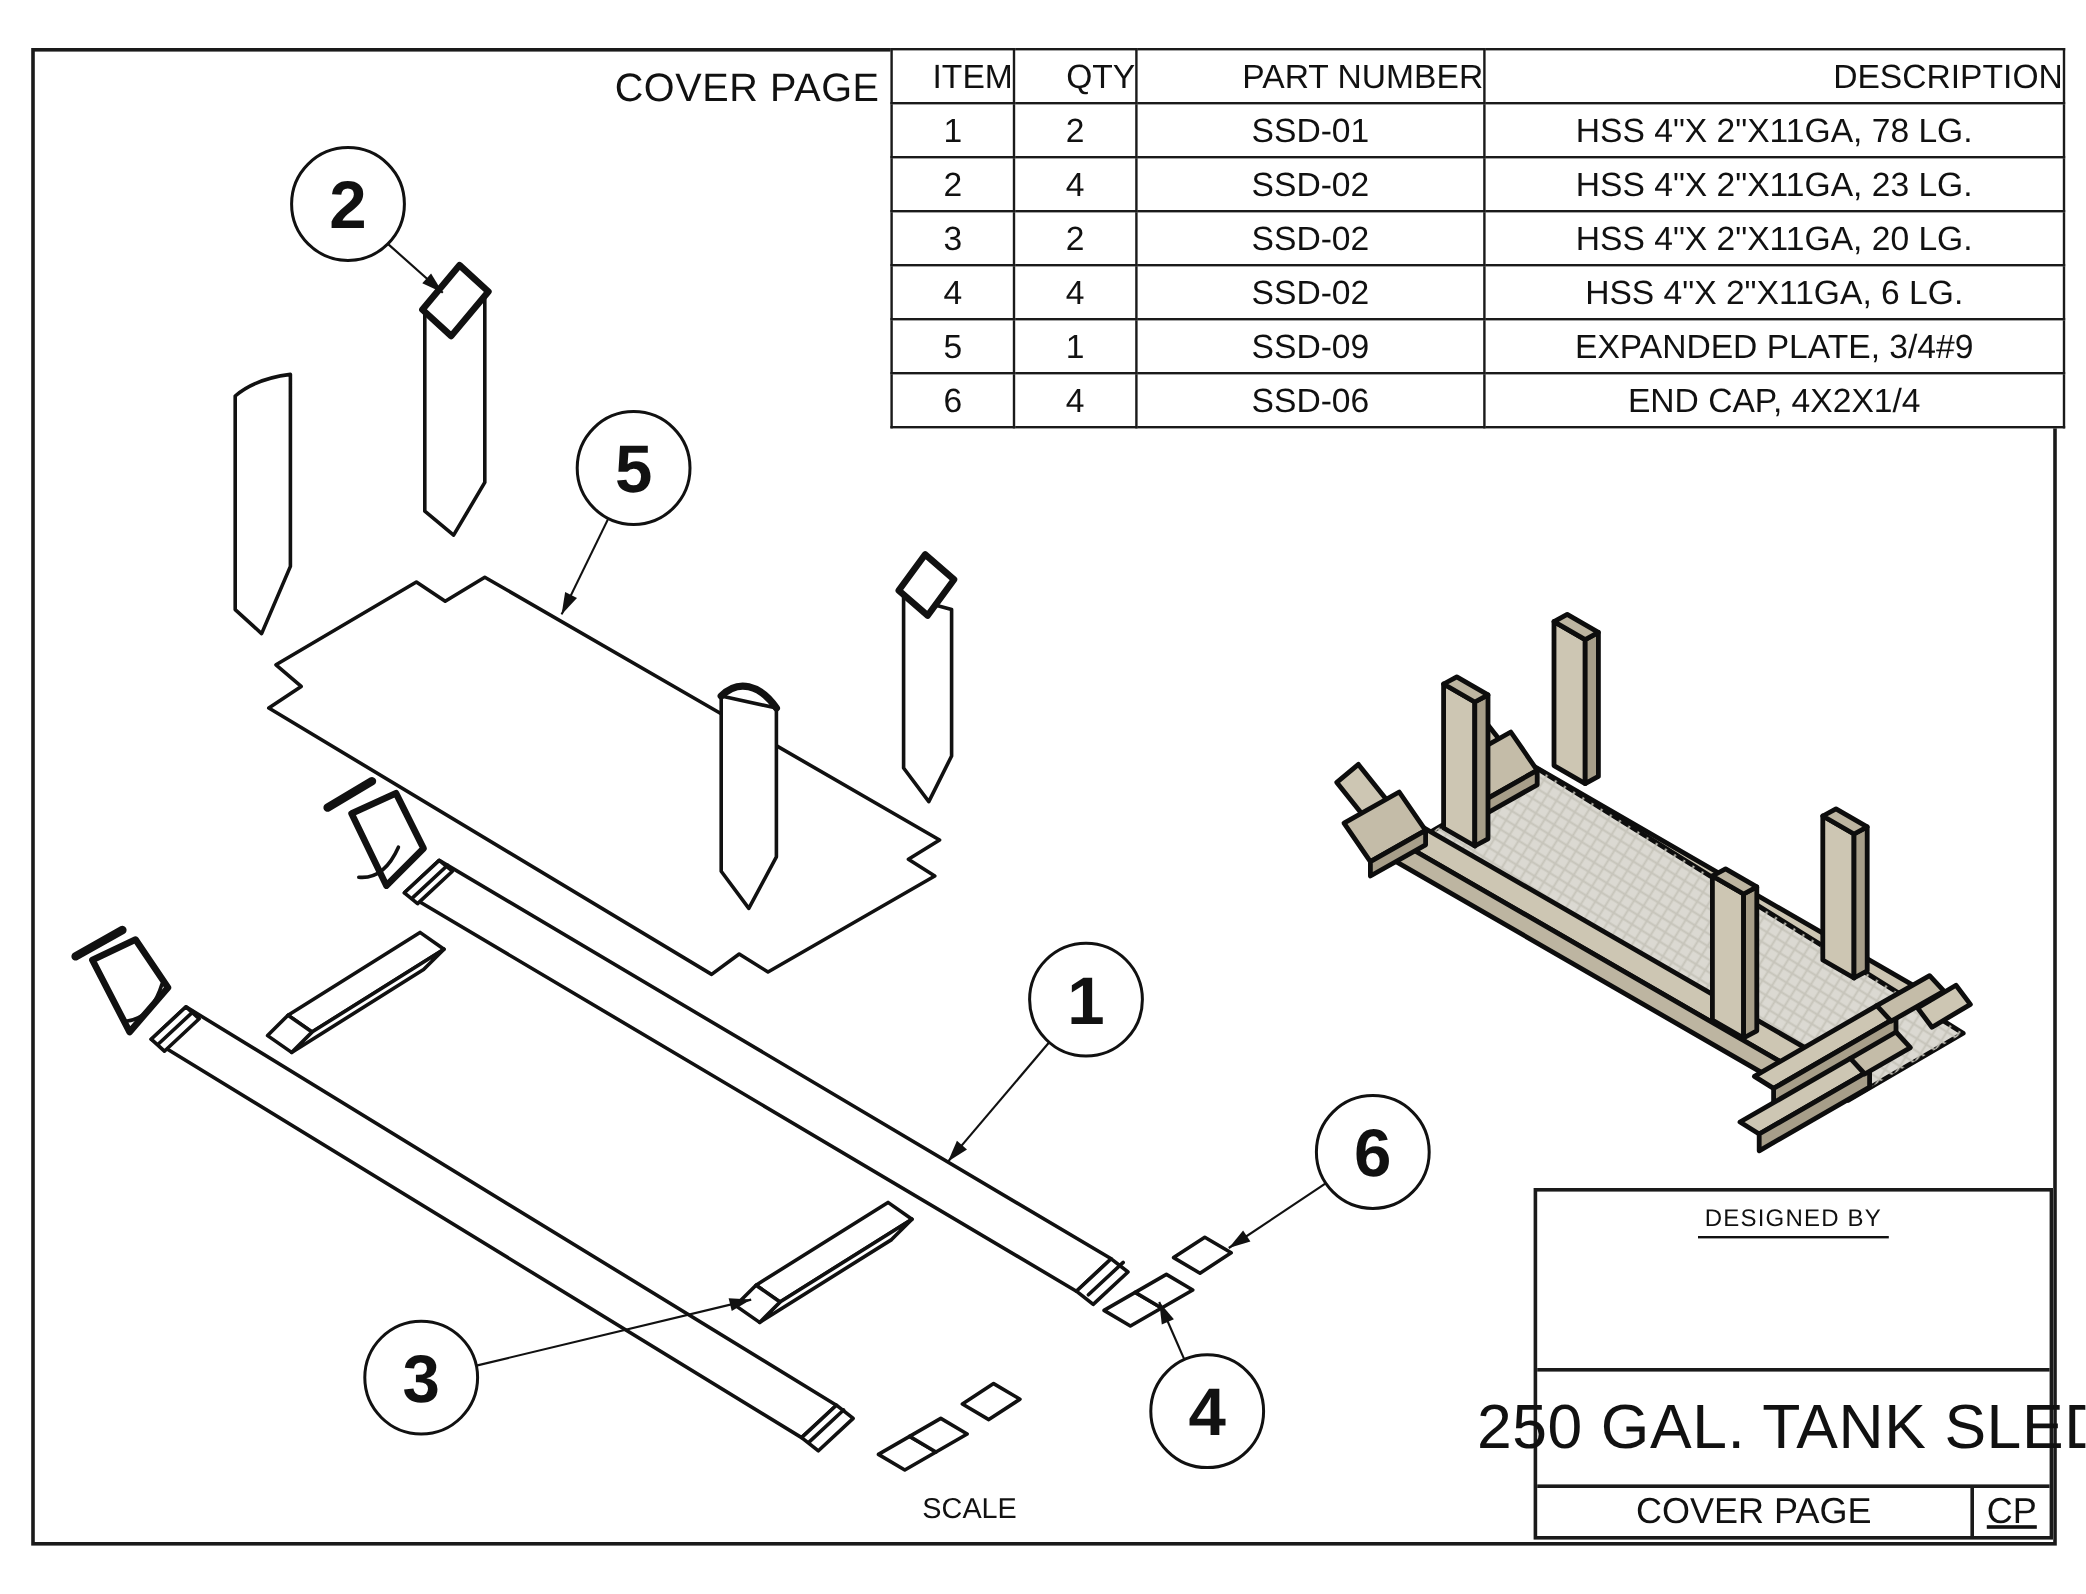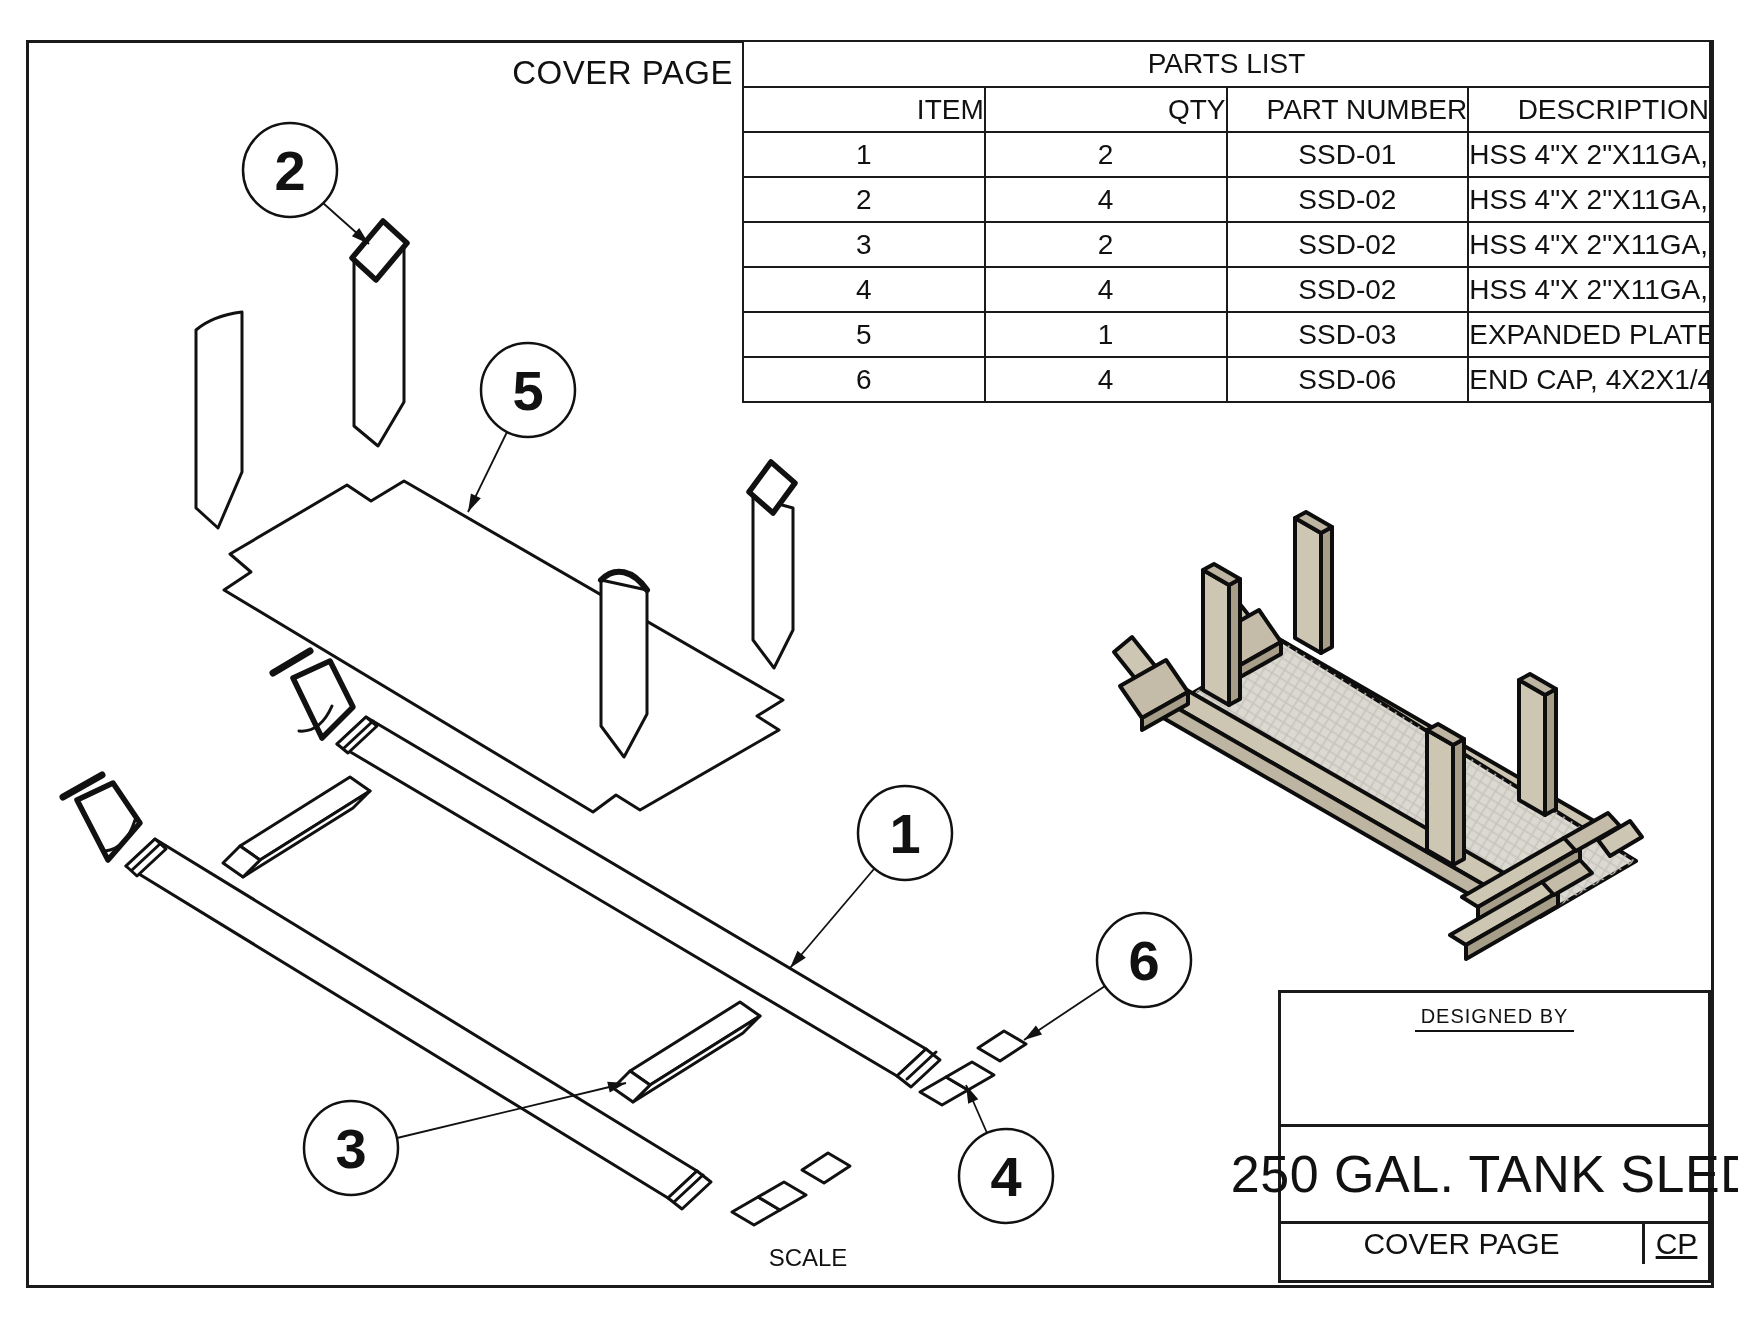--- a/index.html
+++ b/index.html
@@ -14,21 +14,21 @@
   table.parts td,table.parts th{border:2px solid #1a1a1a;font-weight:400;padding:0;
               white-space:nowrap;overflow:hidden;}
   .t-title{height:44px;text-align:center;}
   .t-head td{height:43px;text-align:right;}
   .t-row td{height:43px;text-align:center;}
   .c-item{width:100px;} .c-qty{width:100px;} .c-part{width:288px;} .c-desc{width:481px;}
   td.left{text-align:center;padding-left:12px;}
   
   .tblock{position:absolute;left:1278px;top:990px;width:433px;height:293px;
           border:3px solid #1a1a1a;box-sizing:border-box;background:#fff;}
-  .tb-top{height:134px;border-bottom:3px solid #1a1a1a;box-sizing:border-box;text-align:center;text-decoration:underline;}
+  .tb-top{height:150px;border-bottom:3px solid #1a1a1a;box-sizing:border-box;text-align:center;text-decoration:underline;}
   .designed{display:inline-block;margin-top:12px;font-size:20px;letter-spacing:1px;
             border-bottom:2px solid #111;padding:0 6px 2px;}
   .company{font-size:40px;letter-spacing:.5px;margin-top:6px;}
   .copy{font-size:14.5px;line-height:17px;margin-top:8px;white-space:pre-line;}
   .tb-mid{height:97px;border-bottom:3px solid #1a1a1a;box-sizing:border-box;
           display:flex;align-items:center;justify-content:center;font-size:52px;
           letter-spacing:.5px;white-space:nowrap;}
   .tb-bot{height:40px;display:flex;}
   .sheet-name{width:364px;border-right:3px solid #1a1a1a;box-sizing:border-box;
           display:flex;align-items:center;justify-content:center;font-size:30px;}
@@ -210,23 +210,20 @@
           <circle cx="1144" cy="960" r="47" class="balloon-circle"></circle>
           <text x="1144" y="980" class="balloon-num">6</text>
         </g>
       </g>
   </svg>
 
   <div class="cover-label">COVER PAGE</div>
 
   <table class="parts">
     <tbody>
-      <tr>
-          <td class="t-title" colspan="4">PARTS LIST</td>
-        </tr>
       <tr class="t-head">
         <td class="c-item">ITEM</td>
         <td class="c-qty">QTY</td>
         <td class="c-part">PART NUMBER</td>
         <td class="c-desc">DESCRIPTION</td>
       </tr>
     </tbody>
     <tbody id="parts-body">
     <tr class="t-row">
       <td class="c-item">1</td>
@@ -252,21 +249,21 @@
     <tr class="t-row">
       <td class="c-item">4</td>
       <td class="c-qty">4</td>
       <td class="c-part left">SSD-02</td>
       <td class="c-desc left">HSS 4"X 2"X11GA, 6 LG.</td>
     </tr>
 
     <tr class="t-row">
       <td class="c-item">5</td>
       <td class="c-qty">1</td>
-      <td class="c-part left">SSD-03</td>
+      <td class="c-part left">SSD-09</td>
       <td class="c-desc left">EXPANDED PLATE, 3/4#9</td>
     </tr>
 
     <tr class="t-row">
       <td class="c-item">6</td>
       <td class="c-qty">4</td>
       <td class="c-part left">SSD-06</td>
       <td class="c-desc left">END CAP, 4X2X1/4</td>
     </tr>
   </tbody>

